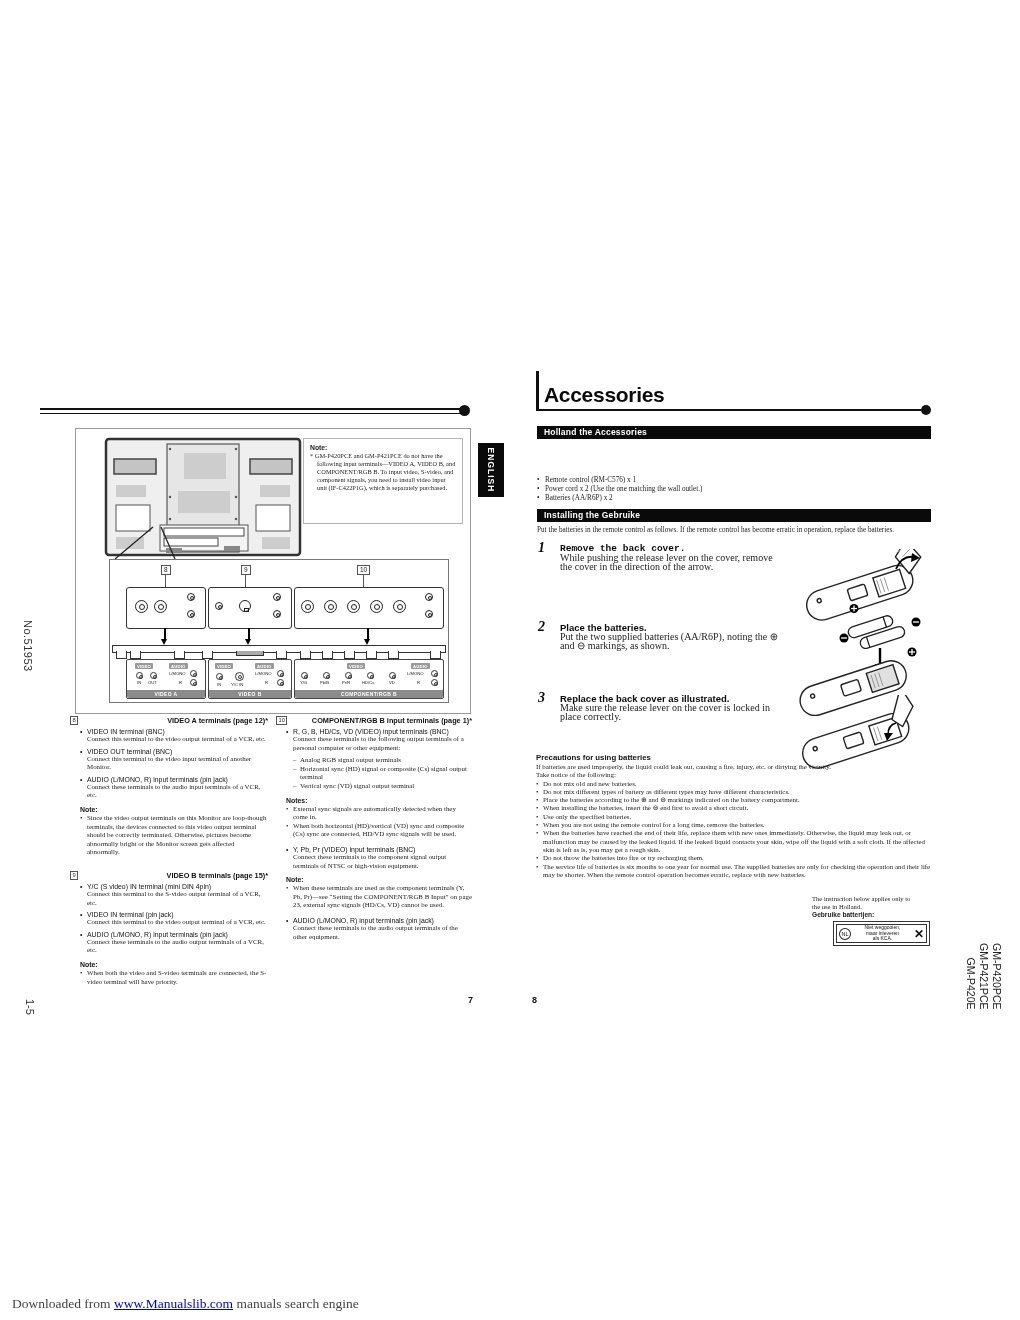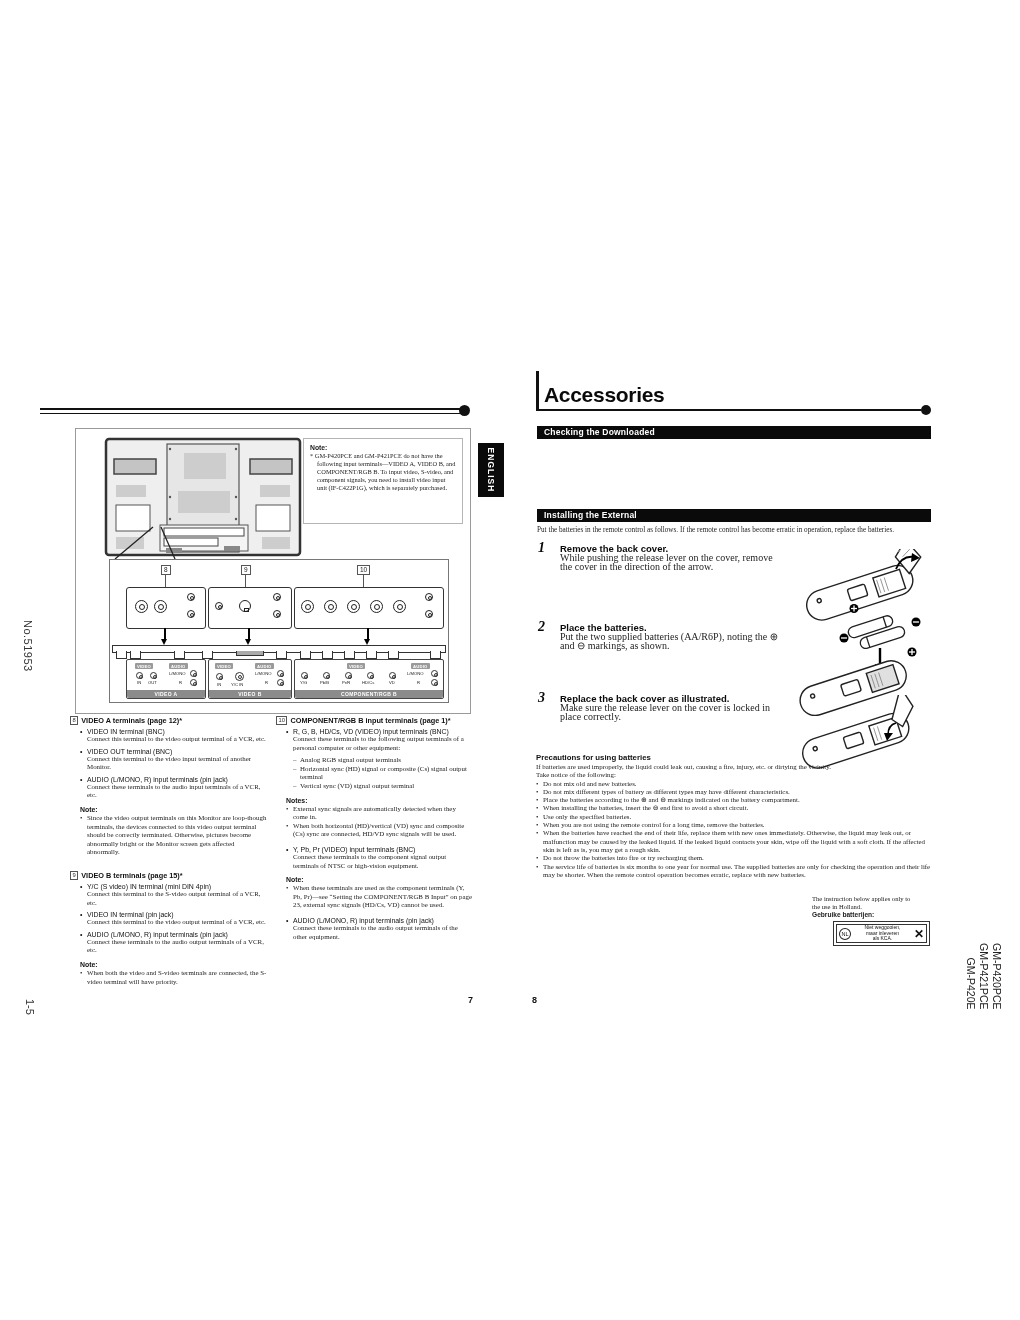--- a/index.html
+++ b/index.html
@@ -51,21 +51,21 @@
   .jack{position:absolute;width:7px;height:7px;border:1px solid #333;border-radius:50%;box-sizing:border-box;}
   .jack::after{content:"";position:absolute;left:1.5px;top:1.5px;width:2px;height:2px;border:0.8px solid #333;border-radius:50%;}
   .namebar{position:absolute;left:0;right:0;bottom:0;height:8px;background:#8b8b8b;color:#fff;
            font:bold 5px "Liberation Sans",sans-serif;text-align:center;line-height:8px;letter-spacing:.4px;
            border-radius:0 0 2px 2px;}
 
   
   .col{position:absolute;top:716px;}
   #col1{left:70px;width:198px;}
   #col2{left:276px;width:196px;}
-  .h7{font:bold 7.3px "Liberation Sans",sans-serif;margin:0 0 3px 0;display:flex;align-items:center;gap:3px;color:#111;}
+  .h7{font:bold 7.3px "Liberation Sans",sans-serif;margin:0 0 3px 0;display:flex;align-items:center;gap:3px;color:#111;justify-content:space-between;}
   .numbox{display:inline-block;border:1px solid #555;font:5.8px "Liberation Sans",sans-serif;
           padding:0 1.5px;line-height:7px;color:#333;}
   .item{margin:0 0 4px 10px;}
   .ititle{font:6.9px "Liberation Sans",sans-serif;position:relative;padding-left:7px;color:#111;}
   .ititle::before{content:"•";position:absolute;left:0;}
   .idesc{font-size:6.9px;line-height:8.6px;padding-left:7px;}
   .sub{font-size:6.9px;line-height:8.6px;margin-left:17px;position:relative;padding-left:7px;}
   .sub::before{content:"–";position:absolute;left:0;}
   .notehead{font:bold 6.9px "Liberation Sans",sans-serif;margin:6px 0 1px 10px;color:#111;}
   .noteblt{font-size:6.9px;line-height:8.6px;margin-left:10px;position:relative;padding-left:7px;}
@@ -331,27 +331,32 @@
     </div>
   </div>
 
   <div class="pgnum" style="left:468px;top:995px;">7</div>
 
   <div id="prep-bar" class="abs"></div>
   <div id="prep-title" class="abs">Accessories</div>
   <div class="abs" style="left:537px;top:409px;width:384px;height:0;border-top:2px solid #111;"></div>
   <div class="rule-dot" style="left:921px;top:405px;width:10px;height:10px;"></div>
 
-  <div class="secbar" style="top:426px;">Checking the Downloaded</div>
-
-  <div class="secbar" style="top:509px;">Installing the External</div>
+  <div class="secbar" style="top:426px;">Holland the Accessories</div>
+  <div class="p8body" style="top:476px;">
+    <div class="p8blt">Remote control (RM-C576) x 1</div>
+    <div class="p8blt">Power cord x 2 (Use the one matching the wall outlet.)</div>
+    <div class="p8blt">Batteries (AA/R6P) x 2</div>
+  </div>
+
+  <div class="secbar" style="top:509px;">Installing the Gebruike</div>
   <div class="p8body" style="top:526px;">Put the batteries in the remote control as follows. If the remote control has become erratic in operation, replace the batteries.</div>
 
   <div class="stepnum" style="top:540px;">1</div>
-  <div class="steptitle" style="top:543px;">Remove the back cover.</div>
+  <div class="steptitle" style="top:543px;font-family:Liberation Mono, monospace;">Remove the back cover.</div>
   <div class="stepdesc" style="top:554px;">While pushing the release lever on the cover, remove the cover in the direction of the arrow.</div>
 
   <div class="stepnum" style="top:619px;">2</div>
   <div class="steptitle" style="top:622px;">Place the batteries.</div>
   <div class="stepdesc" style="top:633px;">Put the two supplied batteries (AA/R6P), noting the ⊕ and ⊖ markings, as shown.</div>
 
   <div class="stepnum" style="top:690px;">3</div>
   <div class="steptitle" style="top:693px;">Replace the back cover as illustrated.</div>
   <div class="stepdesc" style="top:704px;">Make sure the release lever on the cover is locked in place correctly.</div>
 
@@ -445,14 +450,17 @@
         <span style="display:block;">Niet weggooien,</span>
         <span style="display:block;">maar inleveren</span>
         <span style="display:block;">als KCA.</span>
       </span>
       <span id="nl-x">✕</span>
     </div>
   </div>
 
   <div class="pgnum" style="left:532px;top:995px;">8</div>
 
+  <div id="footer">
+    <span>Downloaded from </span><a href="#">www.Manualslib.com</a><span> manuals search engine</span>
+  </div>
 
 </div>
 
 </body></html>

